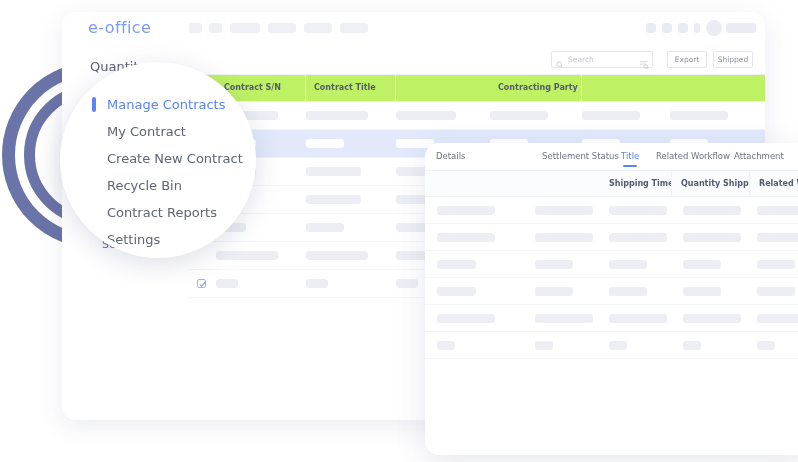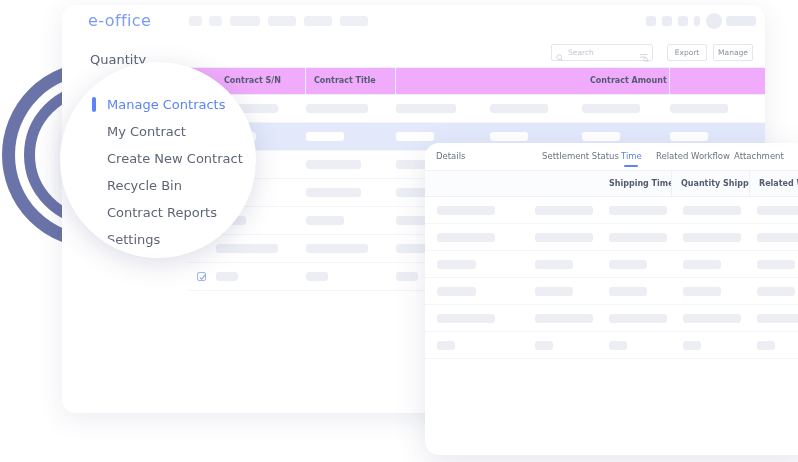--- a/index.html
+++ b/index.html
@@ -41,21 +41,21 @@
     height: 142px;
     border-radius: 50%;
     border: 11px solid #6b74a8;
     box-sizing: border-box;
   }
 
   
   .app-card {
     position: absolute;
     left: 62px;
-    top: 5px;
+    top: 12px;
     width: 703px;
     height: 408px;
     background: #ffffff;
     border-radius: 14px;
     box-shadow: 0 6px 26px rgba(60, 70, 120, 0.10);
     overflow: hidden;
     z-index: 2;
   }
 
   
@@ -200,21 +200,21 @@
   
   .mtable {
     position: absolute;
     left: 0;
     top: 30px;
     width: 577px;
   }
   .mhead {
     position: relative;
     height: 26px;
-    background: #f0abfc;
+    background: #bef264;
     border-top: 1px solid #eef0f5;
     border-bottom: 1px solid #eef0f5;
   }
   .mhead .cell {
     position: absolute;
     top: 0;
     height: 26px;
     line-height: 26px;
     font-size: 8px;
     font-weight: bold;
@@ -442,29 +442,29 @@
         <span class="filter-icon">
           <svg width="9" height="9" viewBox="0 0 11 11">
               <line x1="0" y1="2" x2="9" y2="2" stroke="#c6cbd6" stroke-width="1"></line>
               <line x1="0" y1="5" x2="7" y2="5" stroke="#c6cbd6" stroke-width="1"></line>
               <circle cx="7" cy="8" r="2.2" fill="none" stroke="#c6cbd6" stroke-width="1"></circle>
               <line x1="8.6" y1="9.6" x2="10.5" y2="11" stroke="#c6cbd6" stroke-width="1"></line>
             </svg>
         </span>
       </div>
       <div class="tb-btn tb-export">Export</div>
-      <div class="tb-btn tb-import">Manage</div>
+      <div class="tb-btn tb-import">Shipped</div>
     </div>
 
     <div class="mtable">
       <div class="mhead">
         <div class="hdr-check"></div>
         <div class="cell" style="left:28px;width:90px;">Contract S/N</div>
         <div class="cell" style="left:118px;width:90px;">Contract Title</div>
-        <div class="cell" style="left:394px;width:88px;">Contract Amount</div>
+        <div class="cell" style="left:302px;width:92px;">Contracting Party</div>
       </div>
 
       <div class="mrow">
         <div class="ph" style="left:28px;width:62px;"></div>
         <div class="ph" style="left:118px;width:62px;"></div>
         <div class="ph" style="left:208px;width:60px;"></div>
         <div class="ph" style="left:302px;width:58px;"></div>
         <div class="ph" style="left:394px;width:58px;"></div>
         <div class="ph" style="left:482px;width:58px;"></div>
       </div>
@@ -533,21 +533,21 @@
     <div class="mag-item"><span>Recycle Bin</span></div>
     <div class="mag-item"><span>Contract Reports</span></div>
     <div class="mag-item"><span>Settings</span></div>
   </div>
 </div>
 
 <div class="detail">
   <div class="tabs">
     <div class="tab" style="left:11px;">Details</div>
     <div class="tab" style="left:117px;">Settlement Status</div>
-    <div class="tab active" style="left:196px;">Time</div>
+    <div class="tab active" style="left:196px;">Title</div>
     <div class="tab" style="left:231px;">Related Workflow</div>
     <div class="tab" style="left:309px;">Attachment</div>
   </div>
 
   <div class="dhead">
     <div class="cell" style="left:175px;width:72px;">Shipping Time</div>
     <div class="cell" style="left:247px;width:78px;">Quantity Shipped</div>
     <div class="cell" style="left:325px;width:60px;border-right:none;">Related Workflow</div>
   </div>
 

